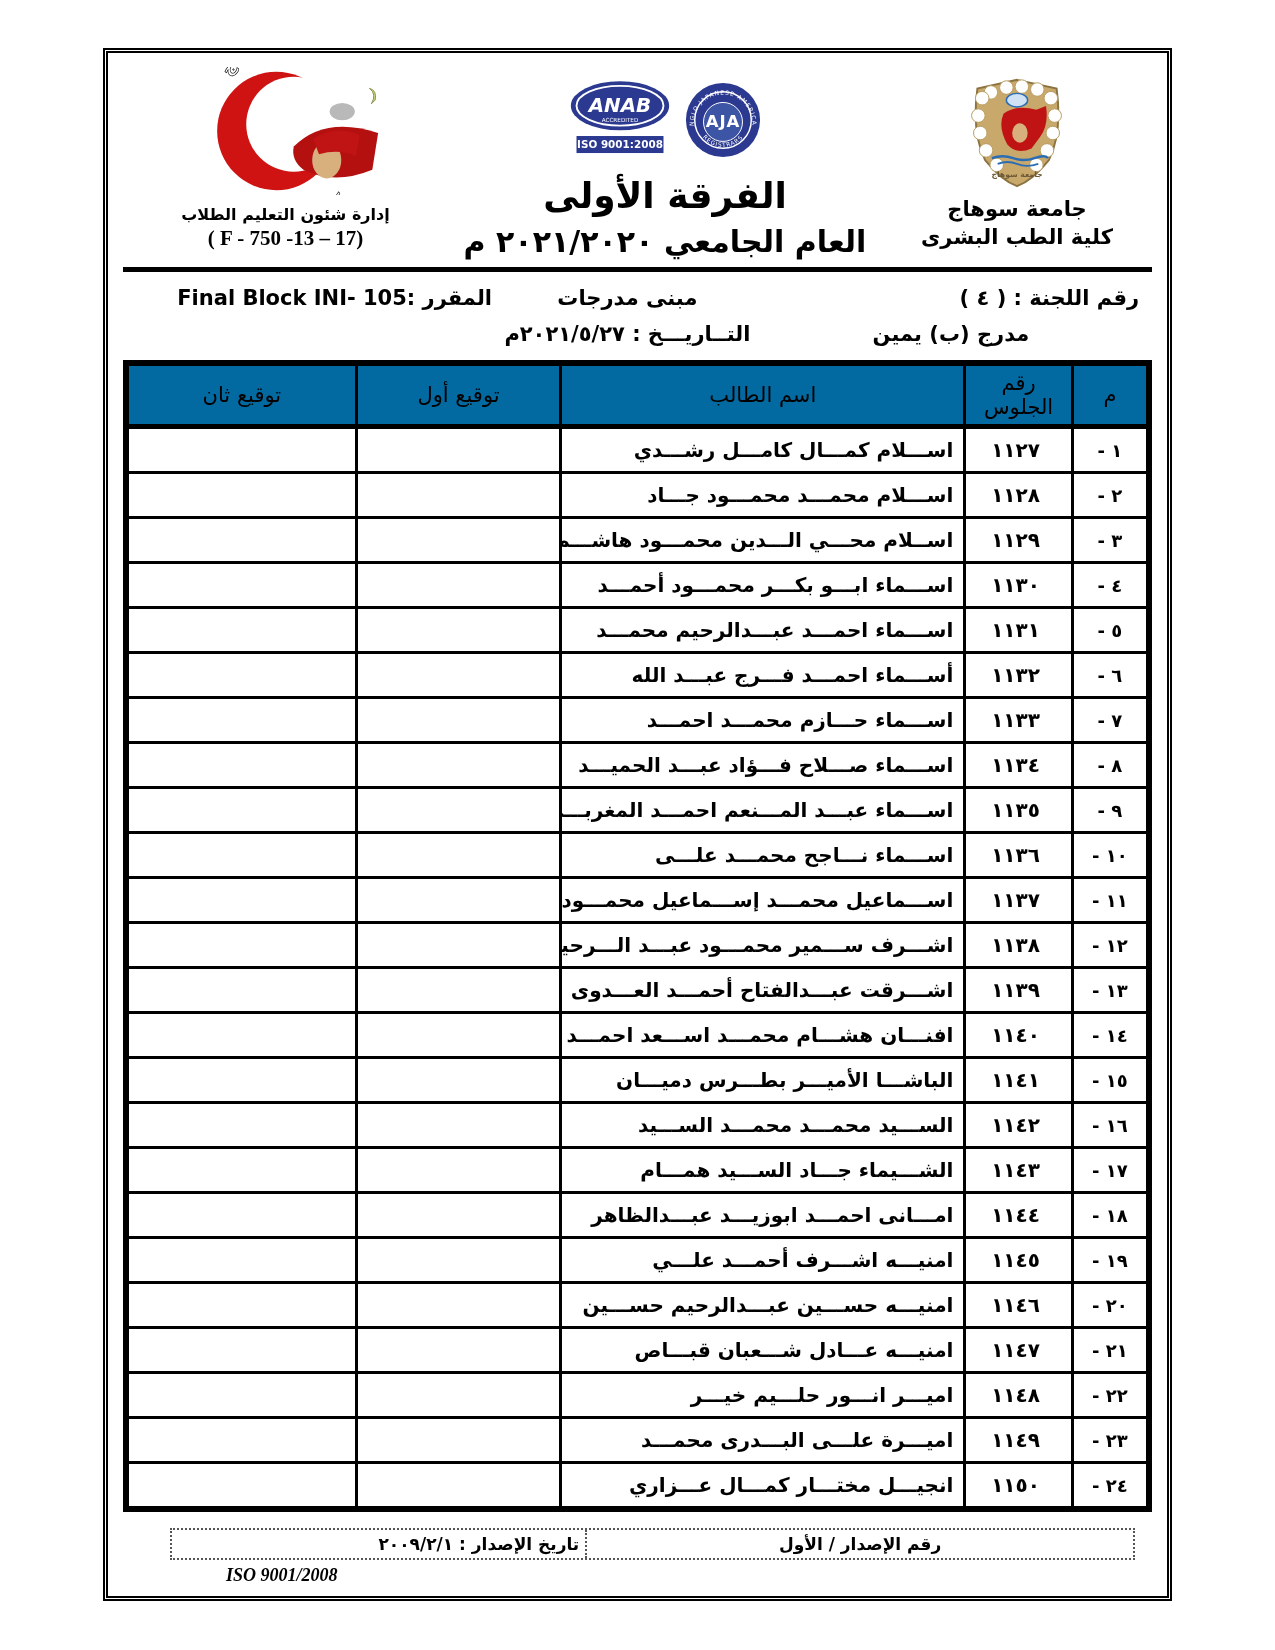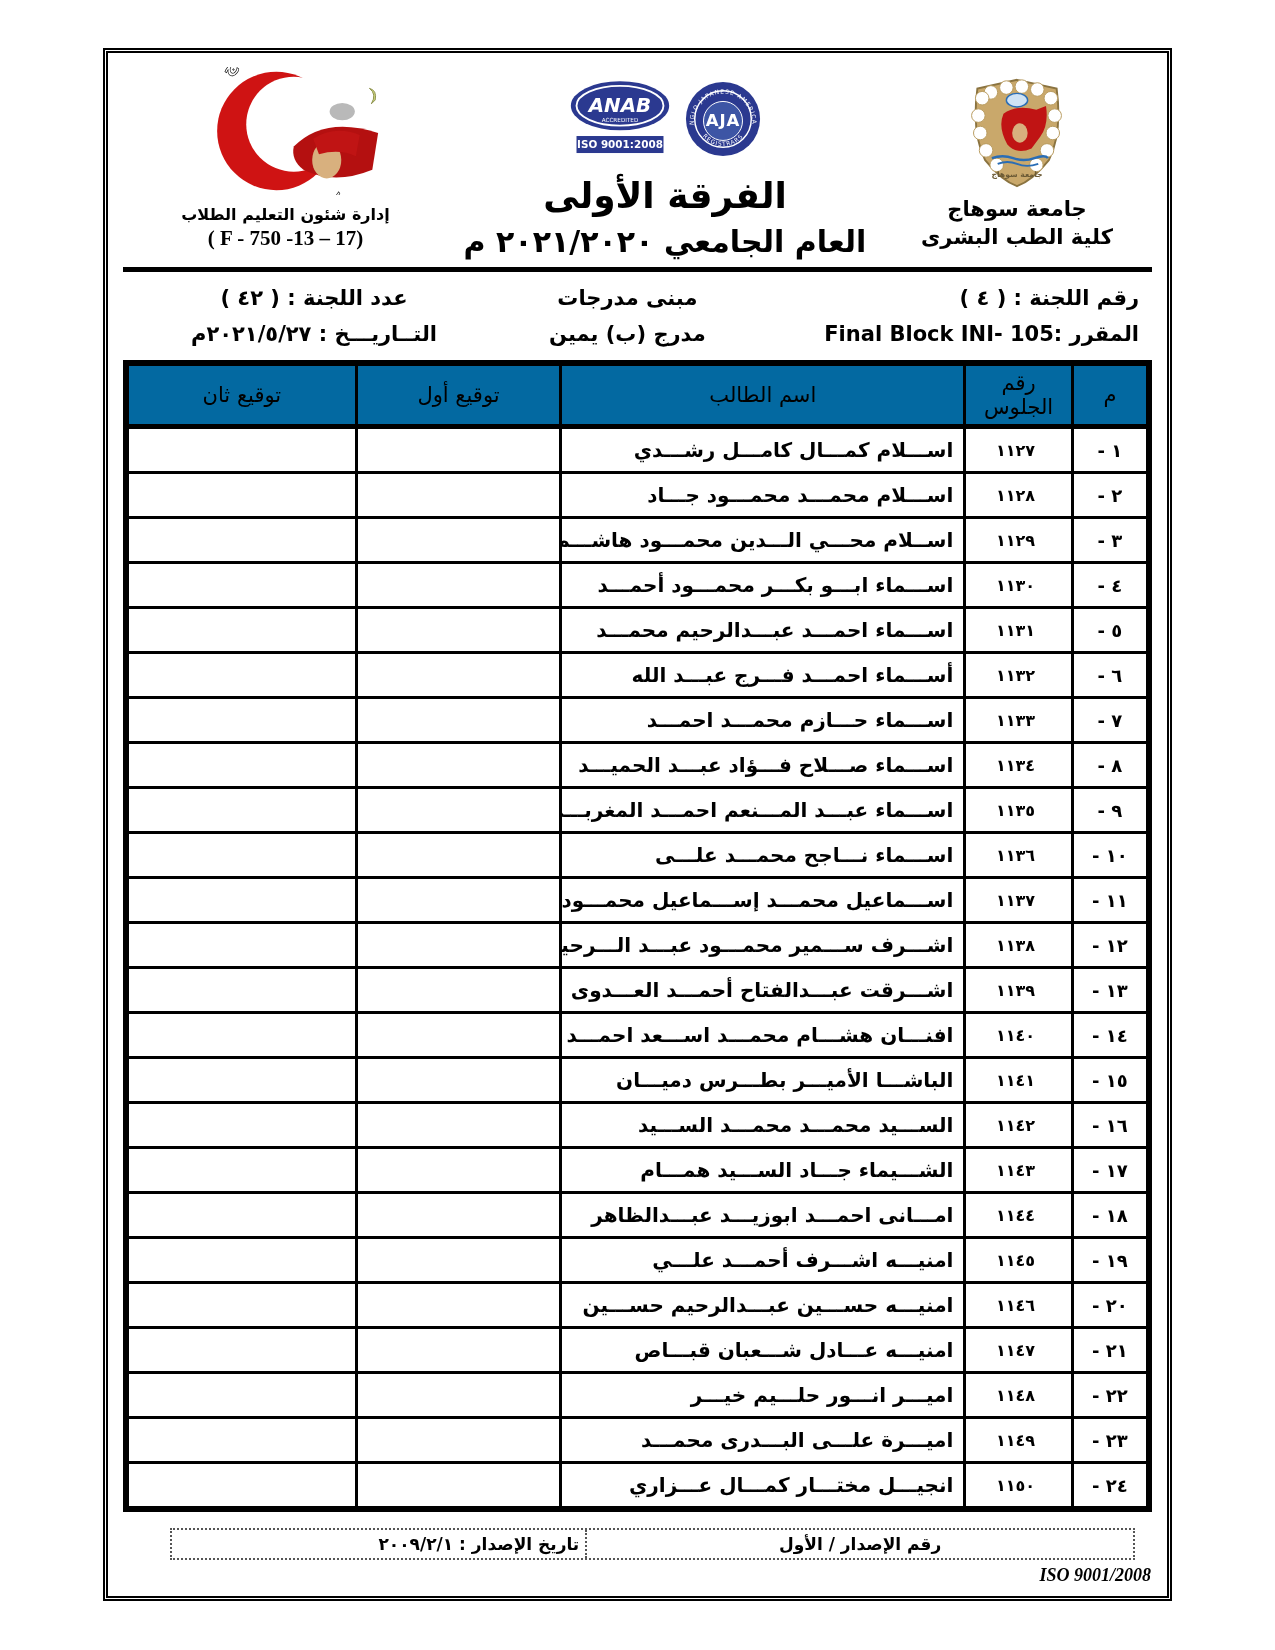--- a/index.html
+++ b/index.html
@@ -15,51 +15,51 @@
   .hdr{display:flex;justify-content:space-between;padding:12px 20px 0;}
   .hcol{text-align:center;}
   .hcol-right{width:260px;padding-top:10px;}
   .hcol-center{width:430px;padding-top:14px;}
   .hcol-left{width:315px;padding-top:2px;}
   .uni-line{font-weight:bold;font-size:21px;line-height:1.35;}
   .title1{font-weight:bold;font-size:36px;margin-top:16px;}
   .title2{font-weight:bold;font-size:30px;margin-top:8px;}
   .admin-line{font-weight:bold;font-size:16px;margin-top:6px;}
   .fcode{font-family:"Liberation Serif",serif;font-weight:bold;font-size:21px;direction:ltr;margin-top:2px;}
-  .logos{display:flex;justify-content:center;align-items:center;gap:12px;direction:ltr;}
+  .logos{display:flex;justify-content:center;align-items:flex-end;gap:12px;direction:ltr;}
   
   .rule{height:5px;background:#000;margin:8px 15px 0;}
   
   .info{display:grid;grid-template-columns:38% 26% 36%;row-gap:12px;
         padding:14px 24px 8px;font-weight:bold;font-size:21px;align-items:center;}
   .info .tr{text-align:right;padding-right:4px;}
   .info .tc{text-align:center;}
   
   table.students{
     border-collapse:collapse;table-layout:fixed;direction:rtl;
     margin:6px 15px 0;width:calc(100% - 30px);border:6px solid #000;
   }
   .students th{
     background:#0369a1;border:3px solid #000;border-bottom:5px solid #000;
     font-size:21px;font-weight:normal;height:54px;line-height:1.15;padding:2px;
   }
   .students td{border:3px solid #000;height:42px;font-weight:bold;padding:0;}
   td.c-no{text-align:center;font-size:18px;letter-spacing:2px;}
-  td.c-seat{text-align:center;font-size:16px;letter-spacing:7px;padding-right:6px;}
+  td.c-seat{text-align:center;font-size:20px;letter-spacing:7px;padding-right:6px;}
   td.c-name{text-align:right;font-size:20px;padding:0 10px;white-space:nowrap;overflow:hidden;}
   
   .footer-box{
     display:flex;direction:rtl;margin:16px 32px 0 62px;border:2px dotted #555;
     font-size:17px;font-weight:bold;box-sizing:border-box;
   }
   .fb-cell{padding:4px 6px;text-align:center;box-sizing:border-box;}
   .fb-right{width:57%;border-left:2px dotted #555;}
   .fb-left{width:43%;text-align:right;}
   .iso-line{
-    direction:ltr;text-align:right;margin:5px 16px 0 118px;
+    direction:ltr;text-align:left;margin:5px 0 0 118px;
     font-family:"Liberation Serif",serif;font-style:italic;font-weight:bold;font-size:18px;
   }
   svg text{font-family:"DejaVu Sans",sans-serif;}
 </style>
 </head>
 <body>
 
 <div class="frame">
 
   <div class="hdr">
@@ -148,21 +148,20 @@
       <div class="admin-line">إدارة شئون التعليم الطلاب</div>
       <div class="fcode">( F - 750 -13 – 17)</div>
     </div>
   </div>
 
   <div class="rule"></div>
 
   <div class="info">
     <div class="tr">رقم اللجنة : ( ٤ )</div>
     <div class="tc">مبنى مدرجات</div>
-    <div class="tc">عدد اللجنة : ( ٤٢ )</div>
     <div class="tr">المقرر :Final Block INI- 105</div>
     <div class="tc">مدرج (ب) يمين</div>
     <div class="tc">التــاريـــخ : ٢٠٢١/٥/٢٧م</div>
   </div>
 
   <table class="students">
     <colgroup>
       <col style="width:7.5%">
         <col style="width:10.5%">
         <col style="width:39.5%">

